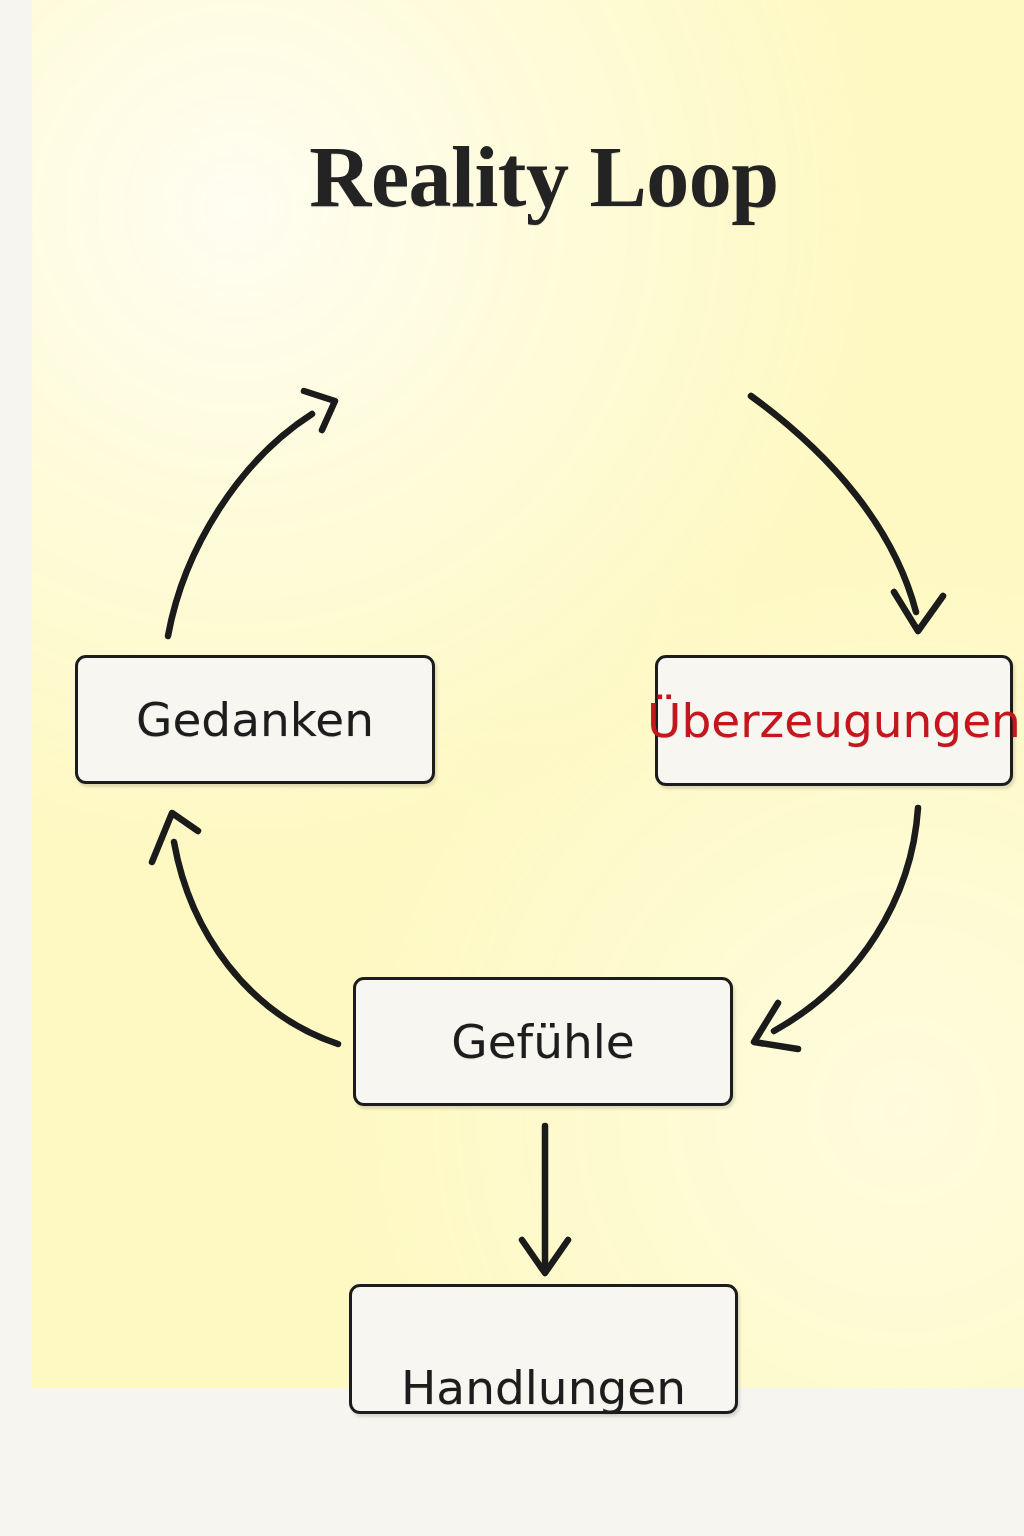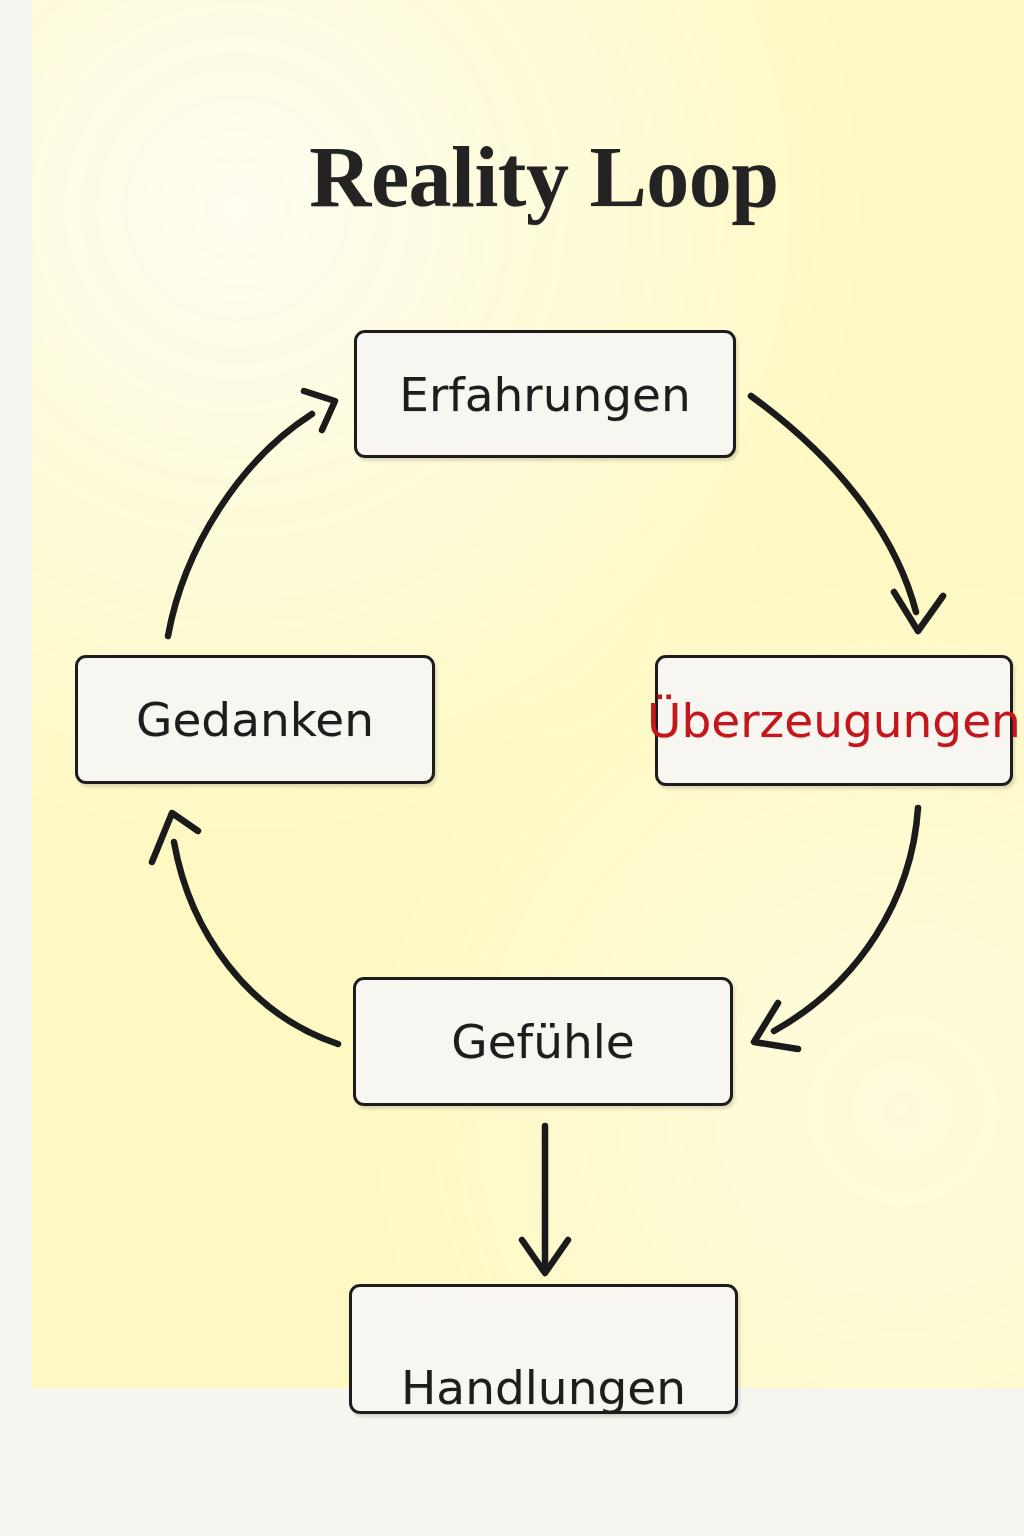--- a/index.html
+++ b/index.html
@@ -131,23 +131,20 @@
       <path class="edge" d="M 136,636 C 152,548 208,460 280,414"></path>
       <path class="head" d="M 272,391 L 303,401 L 290,430"></path>
     </g>
 
     <g>
       <path class="edge" d="M 513,1126 L 513,1266"></path>
       <path class="head" d="M 490,1240 L 513,1273 L 536,1240"></path>
     </g>
   </svg>
 
-  <div class="node" id="node-erfahrungen">
-    <span class="label">Erfahrungen</span>
-  </div>
 
   <div class="node accent" id="node-ueberzeugungen">
     <span class="label">Überzeugungen</span>
   </div>
 
   <div class="node" id="node-gedanken">
     <span class="label">Gedanken</span>
   </div>
 
   <div class="node" id="node-gefuehle">

